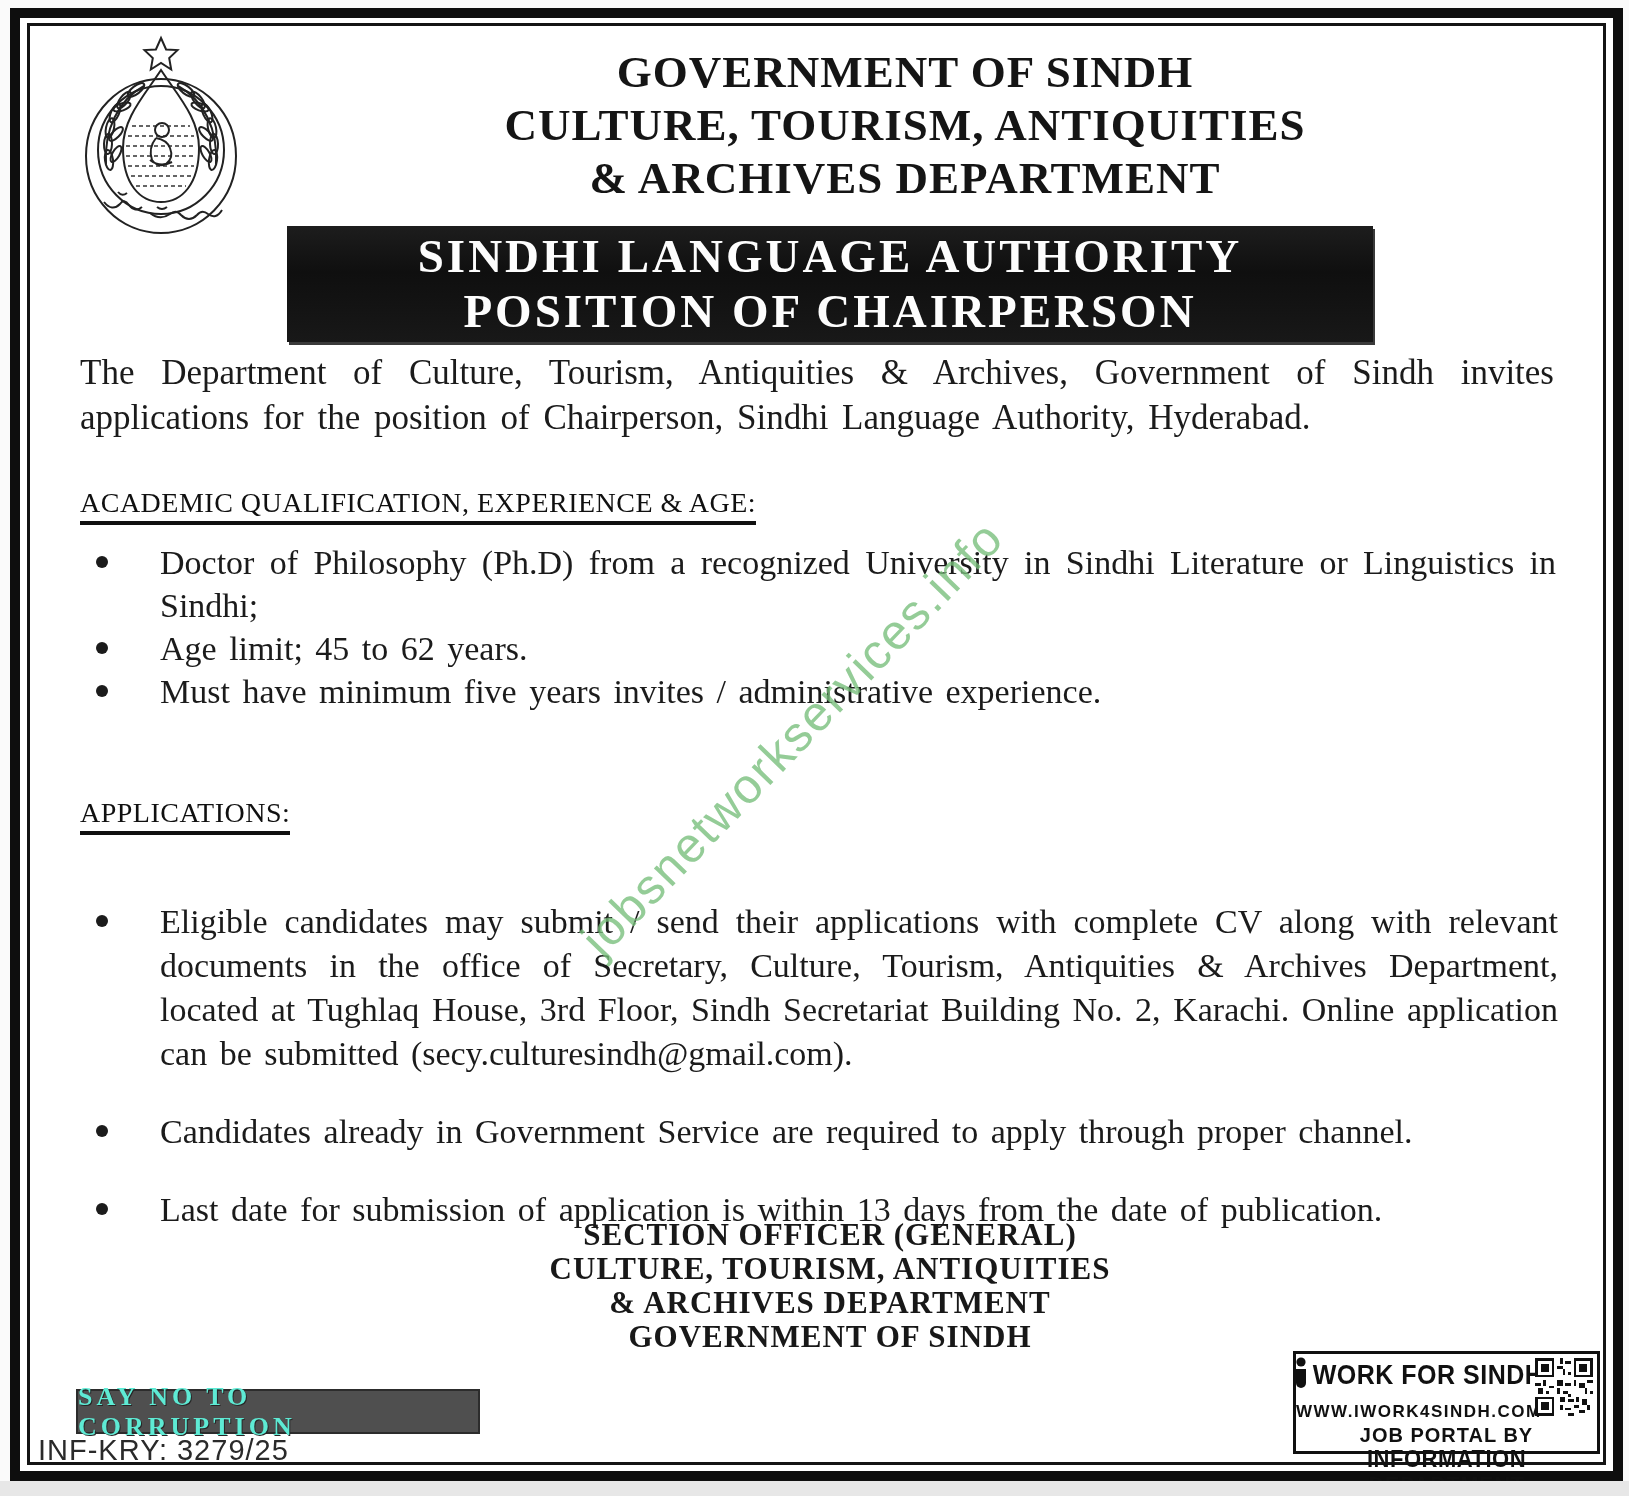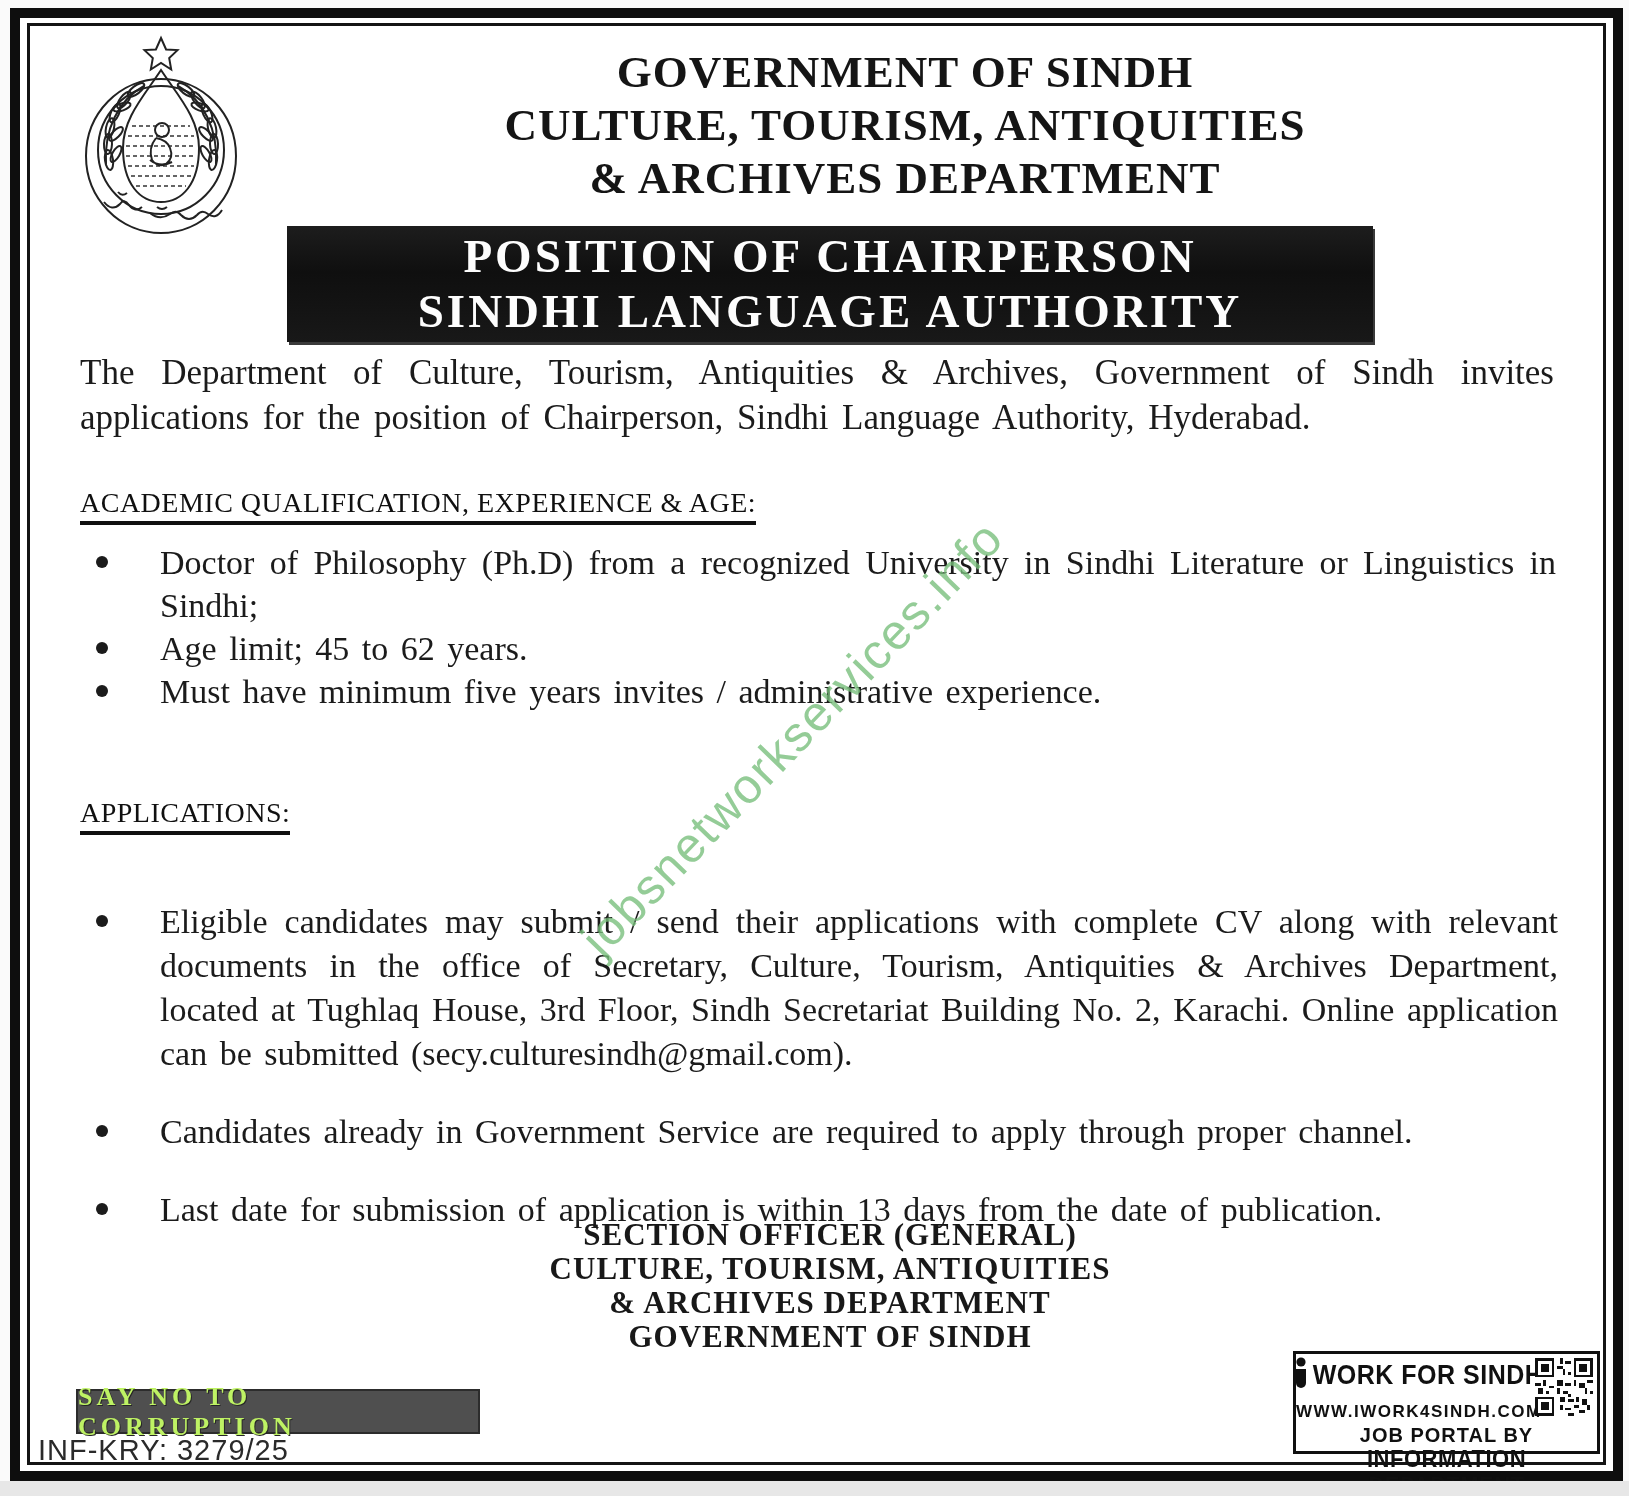--- a/index.html
+++ b/index.html
@@ -49,21 +49,21 @@
   
   .signature{
     position:absolute;left:380px;top:1218px;width:900px;text-align:center;
     font-weight:bold;font-size:31px;line-height:34px;letter-spacing:1px;color:#181818;
   }
   
   .badge{
     position:absolute;left:76px;top:1389px;width:404px;height:45px;
     background:#4f4f4f;border:2px solid #2c2c2c;box-sizing:border-box;
     display:flex;align-items:center;justify-content:center;
-    color:#bef264;font-weight:bold;font-size:26px;letter-spacing:4px;
+    color:#5eead4;font-weight:bold;font-size:26px;letter-spacing:4px;
     text-shadow:1px 1px 0 #262626;
   }
   .ref{
     position:absolute;left:38px;top:1434px;
     font-family:"Liberation Sans", sans-serif;font-size:29px;color:#2a2a2a;letter-spacing:1px;
   }
   
   .portal{
     position:absolute;left:1293px;top:1351px;width:307px;height:103px;
     border:3px solid #101010;box-sizing:border-box;background:#fff;
@@ -145,22 +145,22 @@
   </svg>
 </div>
 
 <div class="header-block">
   <div>GOVERNMENT OF SINDH</div>
   <div>CULTURE, TOURISM, ANTIQUITIES</div>
   <div>&amp; ARCHIVES DEPARTMENT</div>
 </div>
 
 <div class="banner">
+  <div>SINDHI LANGUAGE AUTHORITY</div>
   <div>POSITION OF CHAIRPERSON</div>
-  <div>SINDHI LANGUAGE AUTHORITY</div>
 </div>
 
 <div class="intro">The Department of Culture, Tourism, Antiquities &amp; Archives, Government of Sindh invites applications for the position of Chairperson, Sindhi Language Authority, Hyderabad.</div>
 
 <div class="sec-heading h-academic">
   <span>ACADEMIC QUALIFICATION, EXPERIENCE &amp; AGE:</span>
 </div>
 <ul class="adlist list-a">
   <li>Doctor of Philosophy (Ph.D) from a recognized University in Sindhi Literature or Linguistics in Sindhi;</li>
   <li>Age limit; 45 to 62 years.</li>

